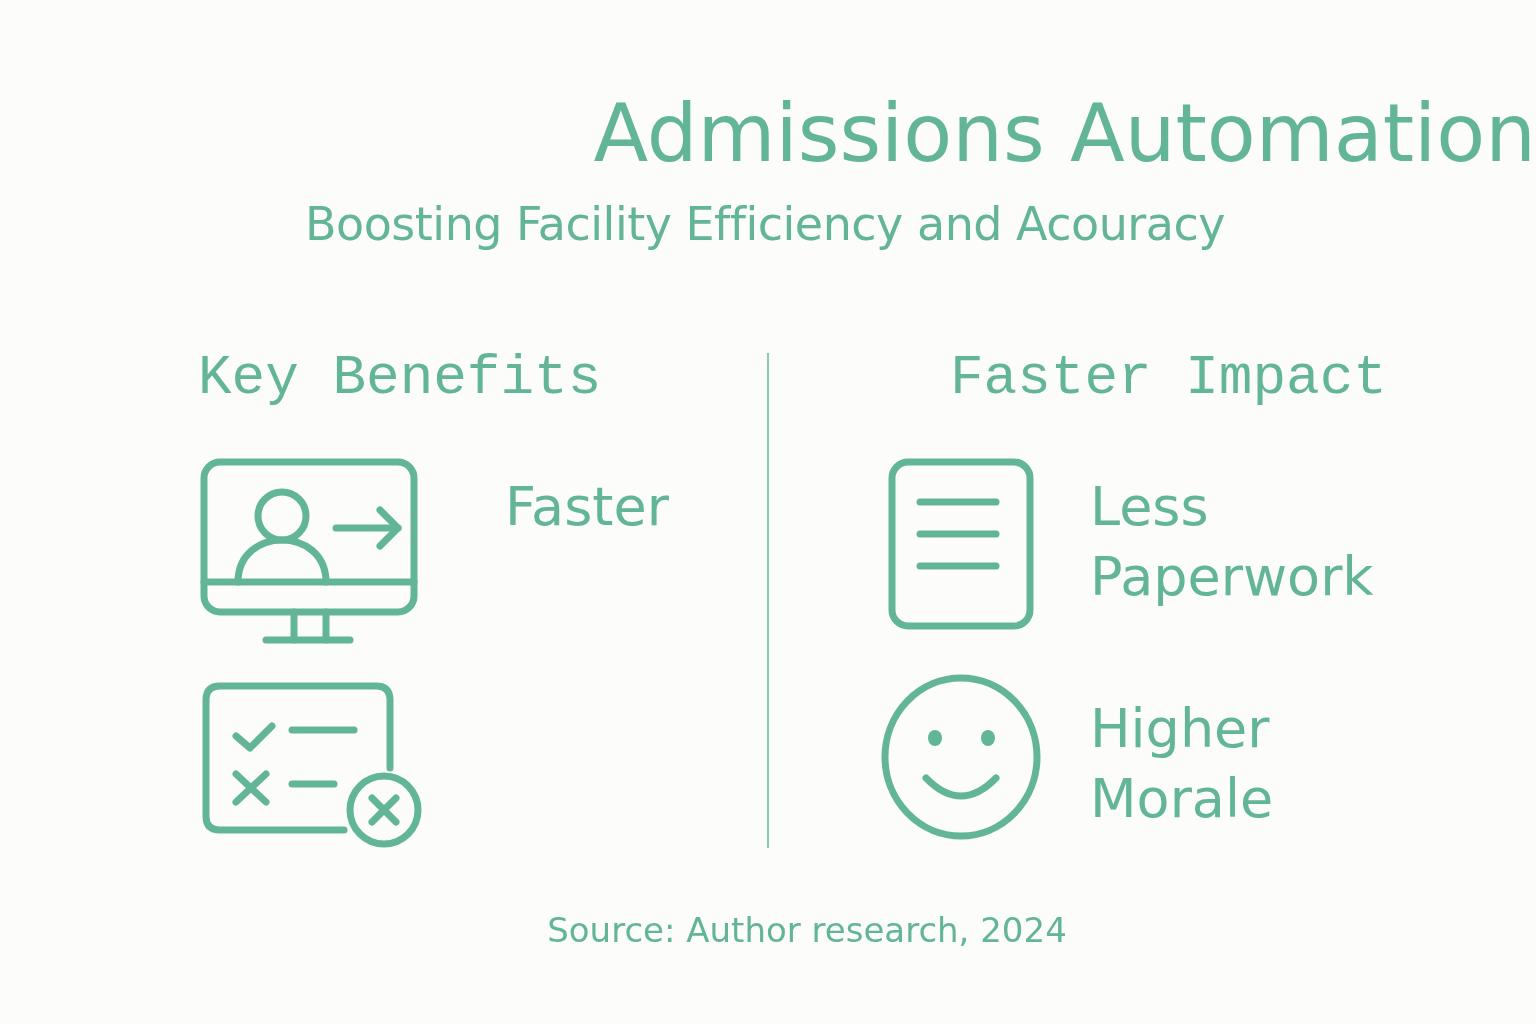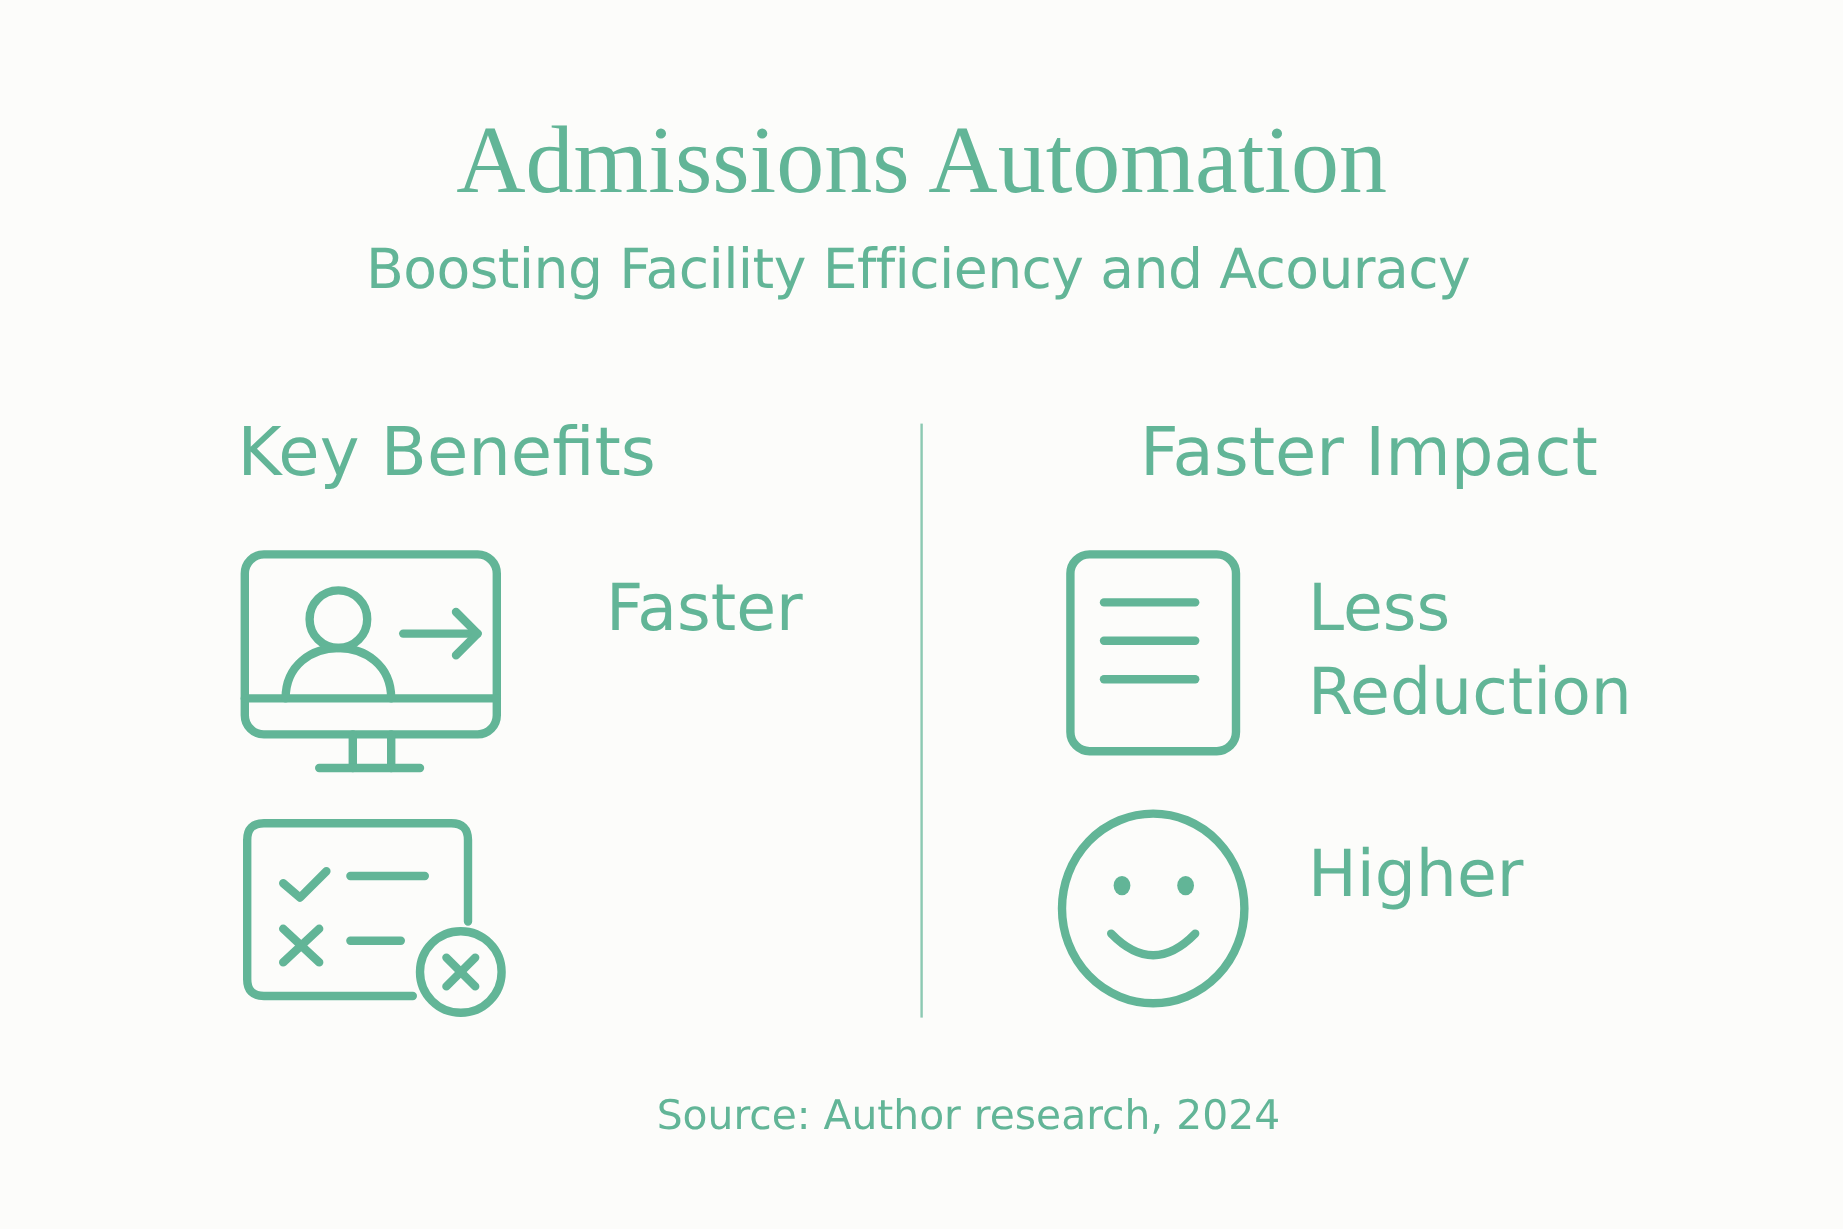--- a/index.html
+++ b/index.html
@@ -6,30 +6,30 @@
   body {
     width: 1536px; height: 1024px;
     background: #fcfcfa;
     font-family: "DejaVu Sans", sans-serif;
     color: #62b597;
     position: relative;
     overflow: hidden;
   }
   .title {
     position: absolute; left: 0; width: 1536px; top: 86px;
-    text-align: center; font-size: 80px; font-weight: normal;
-    letter-spacing: 0px; line-height: 96px; margin: 0; font-family: Liberation Serif, serif;
+    text-align: right; font-size: 80px; font-weight: normal;
+    letter-spacing: 0px; line-height: 96px; margin: 0;
   }
   .subtitle {
     position: absolute; left: 0; width: 1530px; top: 196px;
     text-align: center; font-size: 46px; line-height: 56px;
     letter-spacing: -0.5px; margin: 0;
   }
   .section-head {
-    position: absolute; font-size: 56px; line-height: 64px; margin: 0; font-weight: normal;
+    position: absolute; font-size: 56px; line-height: 64px; margin: 0; font-weight: normal; font-family: Liberation Mono, monospace;
   }
   .divider {
     position: absolute; left: 767px; top: 353px; width: 2px; height: 495px;
     background: #8cc9b2;
   }
   .icon { position: absolute; }
   .label {
     position: absolute; font-size: 54px; line-height: 70px;
   }
   .label span { display: block; }
@@ -86,28 +86,29 @@
 <svg class="icon" style="left:884px; top:456px;" width="154" height="174" viewBox="0 0 154 174">
   <g fill="none" stroke="#62b597" stroke-width="7" stroke-linecap="round" stroke-linejoin="round">
     <rect x="8" y="6" width="138" height="164" rx="16"></rect>
     <line x1="36" y1="46" x2="112" y2="46"></line>
     <line x1="36" y1="78" x2="112" y2="78"></line>
     <line x1="36" y1="110" x2="112" y2="110"></line>
   </g>
 </svg>
 <div class="label" style="left:1090px; top:472px;">
   <span>Less</span>
-  <span>Reduction</span>
+  <span>Paperwork</span>
 </div>
 
 <svg class="icon" style="left:878px; top:672px;" width="166" height="170" viewBox="0 0 166 170">
   <g fill="none" stroke="#62b597" stroke-width="7" stroke-linecap="round">
     <ellipse cx="83" cy="85" rx="76" ry="79"></ellipse>
     <path d="M48 106 Q83 142 118 106"></path>
   </g>
   <ellipse cx="57" cy="66" rx="7" ry="8" fill="#62b597"></ellipse>
   <ellipse cx="110" cy="66" rx="7" ry="8" fill="#62b597"></ellipse>
 </svg>
 <div class="label" style="left:1090px; top:694px;">
   <span>Higher</span>
+  <span>Morale</span>
 </div>
 
 <div class="source">Source: Author research, 2024</div>
 
 </body></html>

